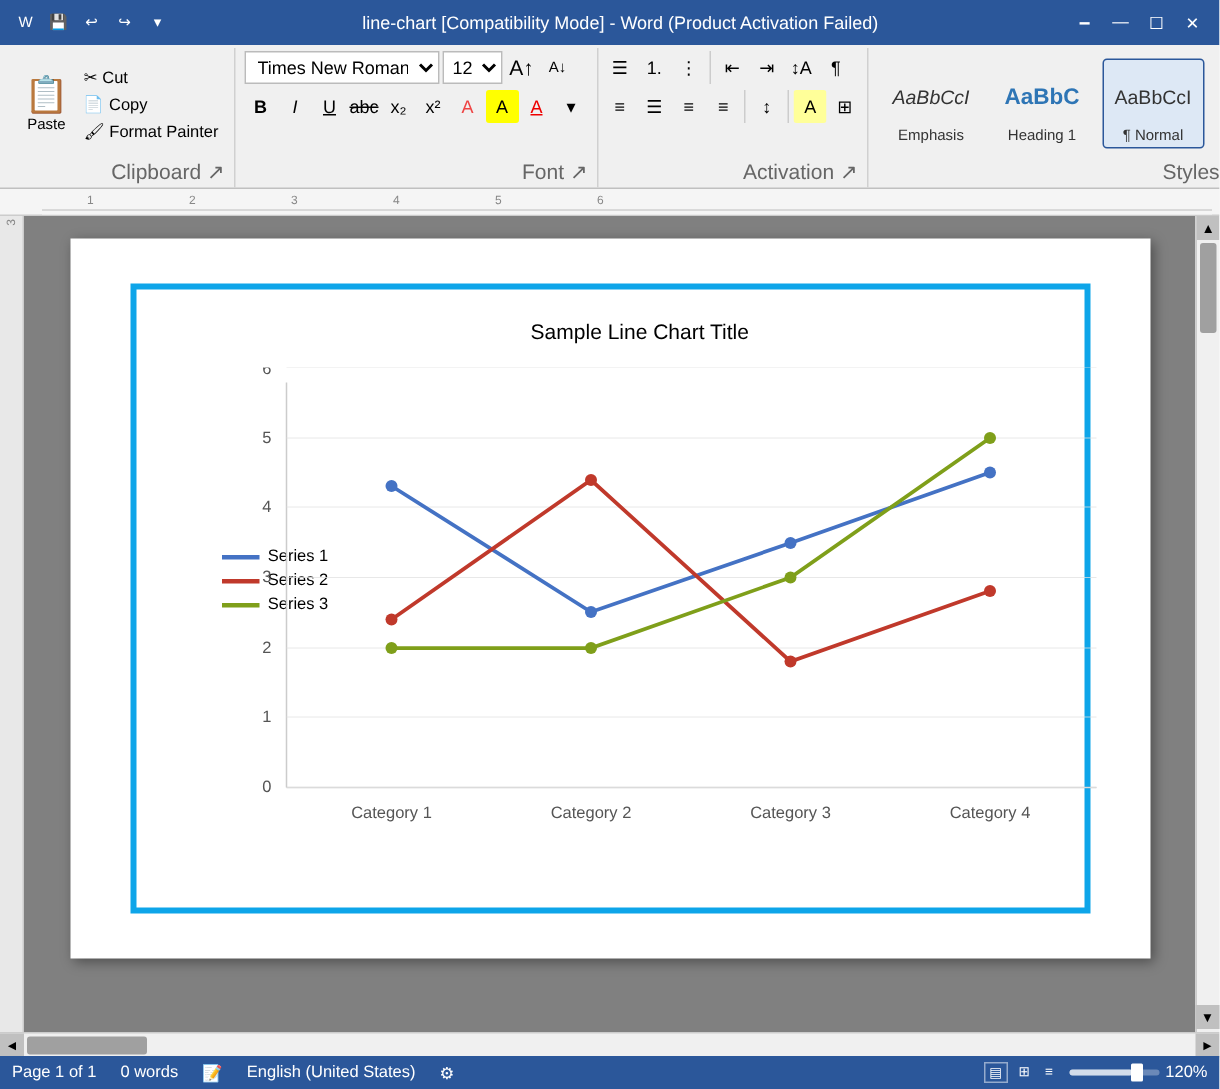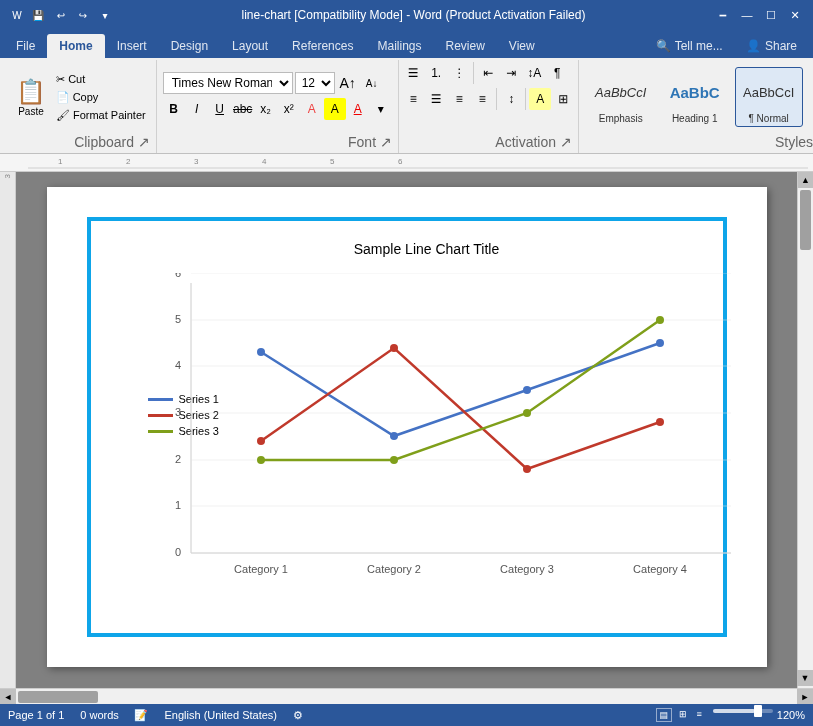--- a/index.html
+++ b/index.html
@@ -218,54 +218,40 @@
     </div>
     <div class="title-bar-center">line-chart [Compatibility Mode] - Word (Product Activation Failed)</div>
     <div class="title-bar-right">
       <div class="win-btn">🗕</div>
       <div class="win-btn">—</div>
       <div class="win-btn">☐</div>
       <div class="win-btn close">✕</div>
     </div>
   </div>
 
-  <div class="ribbon-tabs">
-    <div class="ribbon-tab">File</div>
-    <div class="ribbon-tab active">Home</div>
-    <div class="ribbon-tab">Insert</div>
-    <div class="ribbon-tab">Design</div>
-    <div class="ribbon-tab">Layout</div>
-    <div class="ribbon-tab">References</div>
-    <div class="ribbon-tab">Mailings</div>
-    <div class="ribbon-tab">Review</div>
-    <div class="ribbon-tab">View</div>
-    <div style="flex:1"></div>
-    <div class="ribbon-tab">🔍 Tell me...</div>
-    <div class="ribbon-tab">👤 Share</div>
-  </div>
 
   <div class="ribbon">
 
     <div class="ribbon-group" style="flex-direction:column;">
       <div style="display:flex; flex:1; align-items:center;">
         <div class="paste-btn">
           <div class="paste-icon">📋</div>
           <div style="font-size:10px">Paste</div>
         </div>
         <div class="clipboard-small-btns">
           <div class="small-ribbon-btn">✂ Cut</div>
           <div class="small-ribbon-btn">📄 Copy</div>
           <div class="small-ribbon-btn">🖌 Format Painter</div>
         </div>
       </div>
       <div class="ribbon-group-label">Clipboard ↗</div>
     </div>
 
     <div class="ribbon-group" style="flex-direction:column;">
-      <div style="flex:1; display:flex; flex-direction:column; gap:2px;justify-content:center;">
+      <div style="flex:1; display:flex; flex-direction:column; gap:2px;">
         <div class="font-row">
           <select class="font-select">
             <option>Times New Roman</option>
           </select>
           <select class="size-select">
             <option>12</option>
           </select>
           <div class="fmt-btn" style="font-size:14px;">A↑</div>
           <div class="fmt-btn" style="font-size:10px;">A↓</div>
         </div>
@@ -453,21 +439,21 @@
       <span>📝</span>
       <span>English (United States)</span>
       <span>⚙</span>
     </div>
     <div class="status-right">
       <div style="display:flex; gap:4px;">
         <div style="cursor:pointer; border:1px solid rgba(255,255,255,0.5); padding:1px 3px; font-size:9px;">▤</div>
         <div style="cursor:pointer; padding:1px 3px; font-size:9px;">⊞</div>
         <div style="cursor:pointer; padding:1px 3px; font-size:9px;">≡</div>
       </div>
-      <div style="display:flex; gap:4px;">
+      <div style="display:flex; align-items:center; gap:4px;">
         <div style="width:60px; height:4px; background:rgba(255,255,255,0.3); border-radius:2px; position:relative; cursor:pointer;">
           <div style="width:70%; height:100%; background:rgba(255,255,255,0.7); border-radius:2px;"></div>
           <div style="width:8px; height:12px; background:white; border-radius:1px; position:absolute; top:-4px; left:68%; cursor:pointer;"></div>
         </div>
         <span style="cursor:pointer;">120%</span>
       </div>
     </div>
   </div>
 </div>
 

